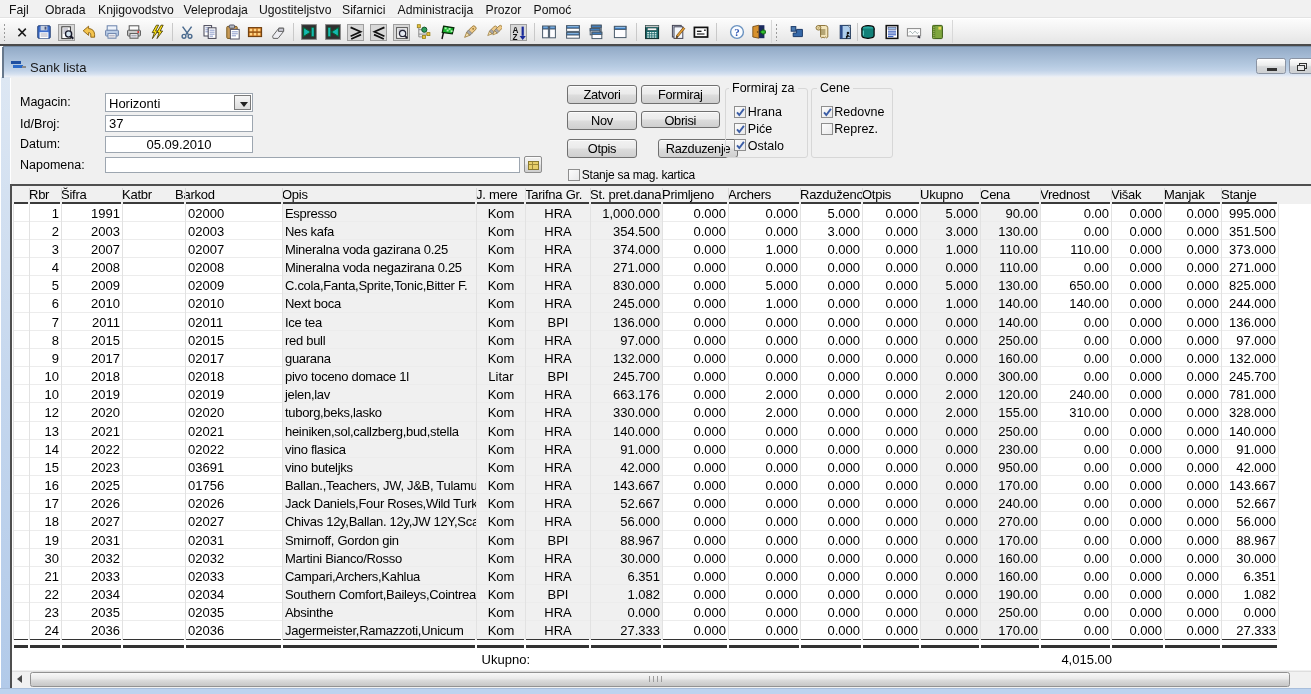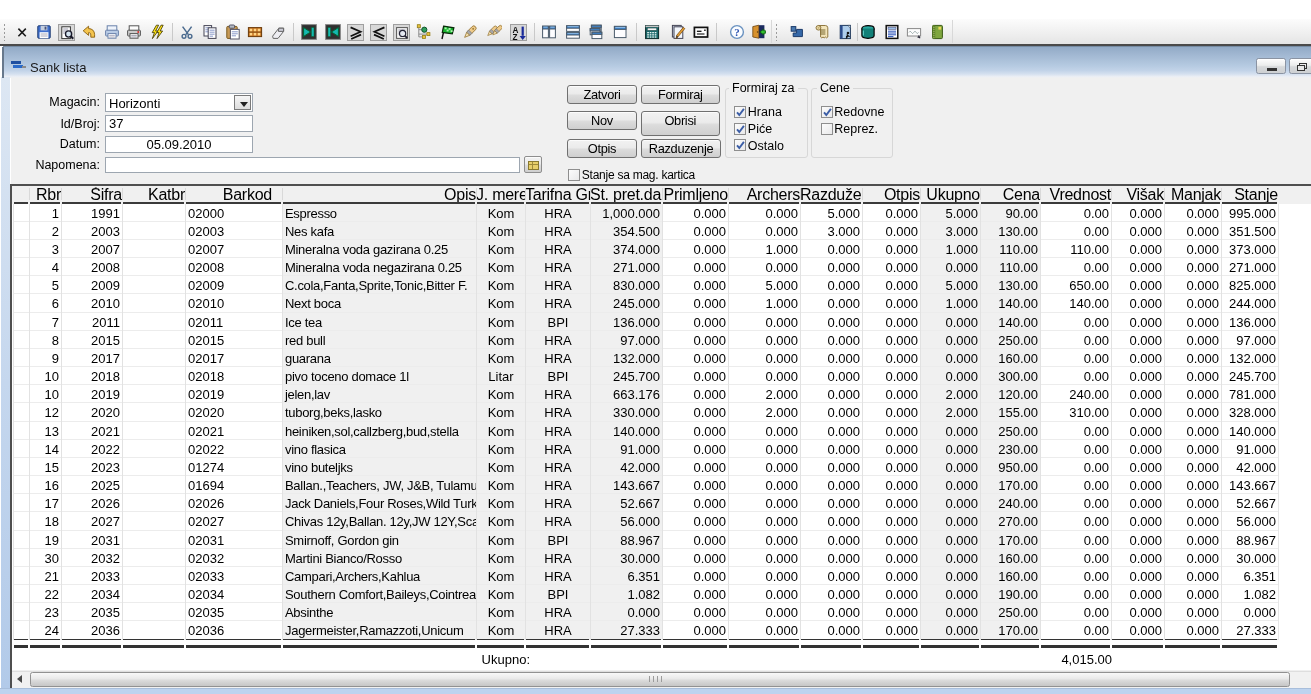--- a/index.html
+++ b/index.html
@@ -21,34 +21,34 @@
  background:linear-gradient(180deg,#92aac6 0%,#a4bad4 30%,#b4c9e0 58%,#c2d3e8 76%,#d4e0ef 87%,#eceff5 96%,#f0f0f0 100%);
  border-top:1px solid #768ba3}
 #lborder{left:1px;top:77px;width:9.2px;height:611px;background:linear-gradient(180deg,#dde7f3,#c5d7ee 50%,#b2cae9)}
 #lborderline{left:2px;top:47px;width:1.5px;height:31px;background:#67788c}
 #bband{left:0px;top:687.5px;width:1311px;height:6.5px;background:#bdd3ef;border-top:1px solid #a8bedb}
 #client{left:11px;top:77.5px;width:1300px;height:610px;background:#f0f0f0}
 #titletxt{left:30px;top:59.5px;font-size:13px;color:#1a1a1a}
 .capbtn{top:58px;height:16px;border:1px solid #8a93a2;border-radius:2.5px;
  background:linear-gradient(#fdfdfd,#eceded 45%,#d7d9db 55%,#cdd0d3);box-shadow:inset 0 1px 0 #fff}
 
-.lbl{font-size:12.5px;color:#000;text-align:right}
+.lbl{font-size:12.5px;color:#000;}
 .inp{background:#fff;border:1px solid #9da6b0;font-size:13px;color:#000}
 .btn{border:1px solid #707070;border-radius:3px;font-size:12.8px;letter-spacing:-0.3px;color:#000;text-align:center;
  background:linear-gradient(#f2f2f2,#ebebeb 45%,#dcdcdc 55%,#cfcfcf);box-shadow:inset 0 1px 0 rgba(255,255,255,.75)}
 .gb{border:1px solid #d7d7d7;border-radius:3px}
 .gbl{font-size:12.5px;background:#f0f0f0;padding:0 3px}
 .cb{width:12px;height:12px;border:1px solid #8e8e8e;background:linear-gradient(135deg,#fcfcfc,#e9e9ea)}
 .cbl{font-size:12.5px;color:#000}
 
 #gridtop{left:10px;top:184px;width:1301px;height:2px;background:#4f4f4f}
 #gridleft{left:10px;top:184px;width:1.5px;height:504px;background:#4f4f4f}
 #gridbody{left:11.5px;top:187px;width:1299.5px;height:483px;background:#fff}
 #hdrband{left:11.5px;top:186px;width:1299.5px;height:17.5px;background:#f0f0f0}
-.hc{top:187px;height:16px;font-size:16px;letter-spacing:-0.25px;color:#000;text-align:right;line-height:16.5px;white-space:nowrap;overflow:hidden}
+.hc{top:187px;height:16px;font-size:13px;letter-spacing:-0.25px;color:#000;text-align:left;line-height:16.5px;white-space:nowrap;overflow:hidden}
 .hu{top:201.5px;height:2px;background:#3a3a3a}
 .col{top:203.5px;height:436px;display:flex;flex-direction:column;border-left:1px solid #e2e2e2;overflow:hidden}
 .col>div{flex:1;border-bottom:1px solid #ececec;font-size:13px;white-space:nowrap;overflow:hidden;line-height:19.5px;color:#000}
 .gray{background:#f0f0f0}
 #opiscol>div{letter-spacing:-0.3px}
 .ar{text-align:right;padding-right:2px}
 .al{text-align:left;padding-left:2px}
 .ac{text-align:center}
 .dash{height:1.5px;background:#333}
 .dash2{top:645px;height:2.5px;background:#333}
@@ -57,20 +57,31 @@
 
 #hscroll{left:11.5px;top:670.5px;width:1299.5px;height:17px;background:#f1f1f1;border-top:1px solid #dedede}
 #hthumb{left:30px;top:671.5px;width:1260px;height:15px;border:1px solid #919191;border-radius:2.5px;
  background:linear-gradient(#f8f8f8,#eaeaea 42%,#dadada 58%,#c6c6c6)}
 #hgrip{left:649px;top:676px;width:13px;height:6px;
  background-image:repeating-linear-gradient(90deg,#9b9b9b 0 1.5px,transparent 1.5px 4px)}
 .arrowl{left:16.5px;top:674.5px;width:0;height:0;border-top:4.5px solid transparent;border-bottom:4.5px solid transparent;border-right:5.5px solid #4a4a4a}
 </style></head><body>
 <div id="app">
 
+<div id="menubar" class="abs">
+<span style="left:9px">Fajl</span>
+<span style="left:45px">Obrada</span>
+<span style="left:98px">Knjigovodstvo</span>
+<span style="left:183.5px">Veleprodaja</span>
+<span style="left:259px">Ugostiteljstvo</span>
+<span style="left:342px">Sifarnici</span>
+<span style="left:397.5px">Administracija</span>
+<span style="left:485.5px">Prozor</span>
+<span style="left:533.5px">Pomoć</span>
+</div>
 <div id="toolbar" class="abs"></div>
 <div id="darkline" class="abs"></div>
 <div class="abs grip" style="left:3px"></div>
 <div class="abs grip" style="left:775px"></div>
 <div class="abs" style="left:770.5px;top:20px;width:1px;height:23px;background:#d8d8d8"></div>
 <div class="abs" style="left:951.5px;top:20px;width:1px;height:23px;background:#d8d8d8"></div>
 <div class="abs tsep" style="left:172px"></div>
 <div class="abs tsep" style="left:292.5px"></div>
 <div class="abs tsep" style="left:534px"></div>
 <div class="abs tsep" style="left:636px"></div>
@@ -364,23 +375,23 @@
 <div class="abs inp" style="left:105px;top:156.5px;width:415px;height:16.5px"></div>
 <div class="abs btn" style="left:523.5px;top:156px;width:18px;height:17px;border-radius:2px;border-color:#8e8e8e">
       <div class="abs" style="left:3px;top:3.5px;width:11px;height:9px;background:#e8cf6a;border:1px solid #8a7a30">
         <div class="abs" style="left:0;top:2.5px;width:9px;height:1px;background:#a08a3a"></div>
         <div class="abs" style="left:3px;top:0;width:1px;height:7px;background:#a08a3a"></div>
       </div>
     </div>
 <div class="abs btn" style="left:567px;top:85px;width:70px;height:18.5px;line-height:17px">Zatvori</div>
 <div class="abs btn" style="left:641px;top:85px;width:78.5px;height:18.5px;line-height:17px">Formiraj</div>
 <div class="abs btn" style="left:567px;top:111px;width:70px;height:18.5px;line-height:17px">Nov</div>
-<div class="abs btn" style="left:641px;top:111px;width:78.5px;height:25px;line-height:17px">Obrisi</div>
+<div class="abs btn" style="left:641px;top:111px;width:78.5px;height:17px;line-height:17px">Obrisi</div>
 <div class="abs btn" style="left:567px;top:139px;width:70px;height:18.5px;line-height:17px">Otpis</div>
-<div class="abs btn" style="left:641px;top:139px;width:80px;height:18.5px;line-height:17px">Razduzenje</div>
+<div class="abs btn" style="left:658px;top:139px;width:80px;height:18.5px;line-height:17px">Razduzenje</div>
 <div class="abs gb" style="left:724.5px;top:87.5px;width:83.5px;height:70.5px"></div>
 <div class="abs gbl" style="left:729px;top:81px">Formiraj za</div>
 <div class="abs gb" style="left:810.5px;top:87.5px;width:82.5px;height:70.5px"></div>
 <div class="abs gbl" style="left:817px;top:81px">Cene</div>
 <div class="abs cb" style="left:734px;top:105.5px">
       <svg width="12" height="12" viewBox="0 0 12 12" style="position:absolute;left:0;top:0">
         <path d="M2 5.4 L4.3 8 L8.9 1.9" stroke="#3c5ea6" stroke-width="1.9" fill="none"></path>
       </svg>
     </div>
 <div class="abs cbl" style="left:747.8px;top:105px;font-size:12.5px;letter-spacing:0px">Hrana</div>
@@ -578,22 +589,22 @@
       <div class="al">02009</div>
       <div class="al">02010</div>
       <div class="al">02011</div>
       <div class="al">02015</div>
       <div class="al">02017</div>
       <div class="al">02018</div>
       <div class="al">02019</div>
       <div class="al">02020</div>
       <div class="al">02021</div>
       <div class="al">02022</div>
-      <div class="al">01274</div>
-      <div class="al">01694</div>
+      <div class="al">03691</div>
+      <div class="al">01756</div>
       <div class="al">02026</div>
       <div class="al">02027</div>
       <div class="al">02031</div>
       <div class="al">02032</div>
       <div class="al">02033</div>
       <div class="al">02034</div>
       <div class="al">02035</div>
       <div class="al">02036</div>
     </div>
 <div id="opiscol" class="abs col gray" style="left:282px;width:194px">

